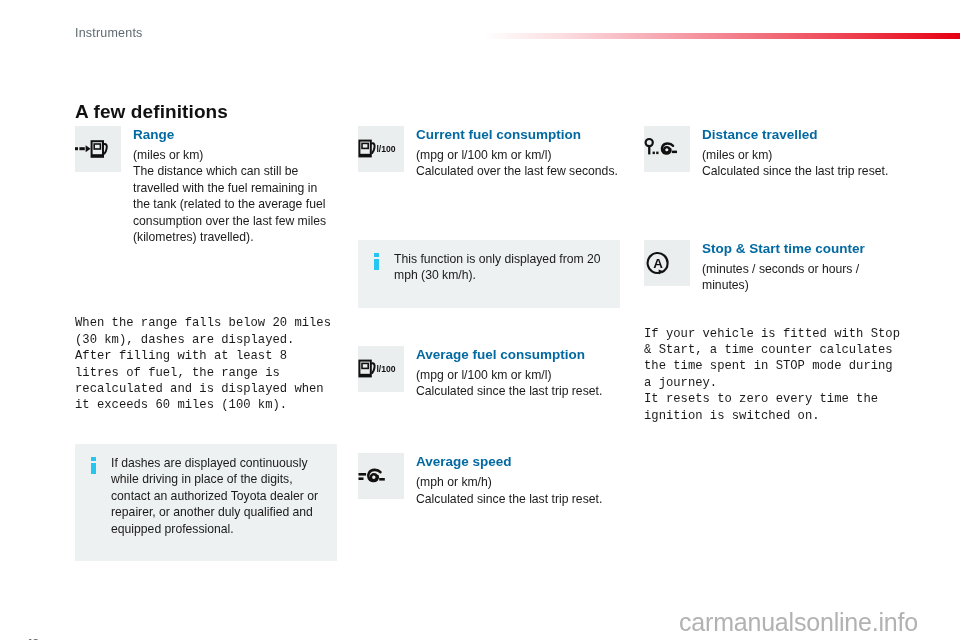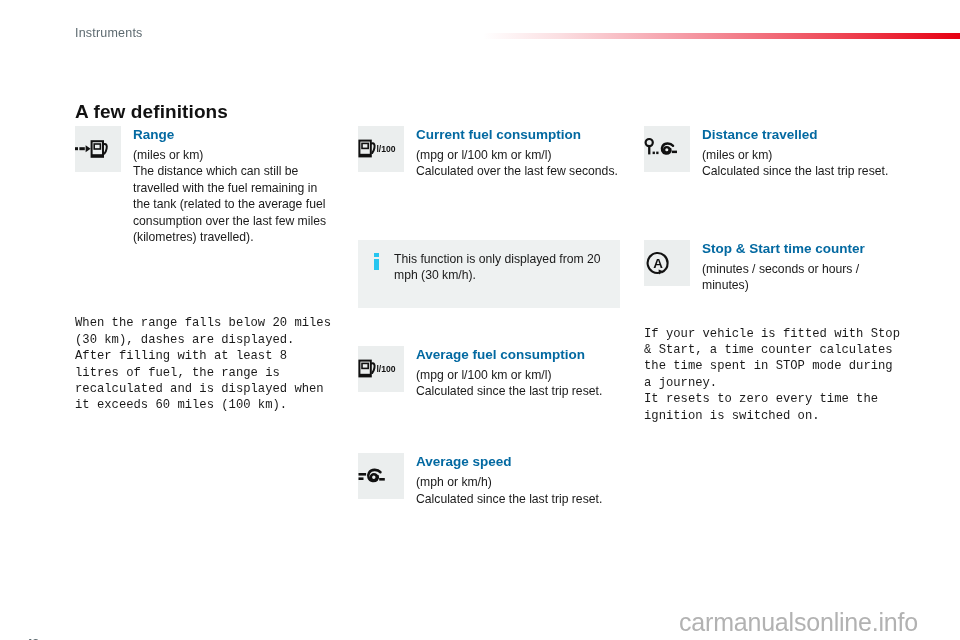--- a/index.html
+++ b/index.html
@@ -196,20 +196,27 @@
 
   <div class="gap-xl"></div>
 
 
   <div class="gap-lg"></div>
 
   <div class="para">When the range falls below 20 miles (30 km), dashes are displayed. After filling with at least 8 litres of fuel, the range is recalculated and is displayed when it exceeds 60 miles (100 km).</div>
 
   <div class="gap-lg"></div>
 
+  <div class="note">
+    <span class="note-icon">
+      <span class="dot"></span>
+        <span class="stem"></span>
+    </span>
+    <div class="note-text">If dashes are displayed continuously while driving in place of the digits, contact an authorized Toyota dealer or repairer, or another duly qualified and equipped professional.</div>
+  </div>
 
 </div>
 
 <div class="col col-mid">
 
   <div class="def">
     <div class="def-icon">
       <svg width="40" height="24" viewBox="0 0 40 24" aria-hidden="true">
         <rect x="1.4" y="3.6" width="11.4" height="15.8" fill="none" stroke="#111" stroke-width="2"></rect>
         <rect x="4" y="6.4" width="6.2" height="5" fill="none" stroke="#111" stroke-width="1.6"></rect>

